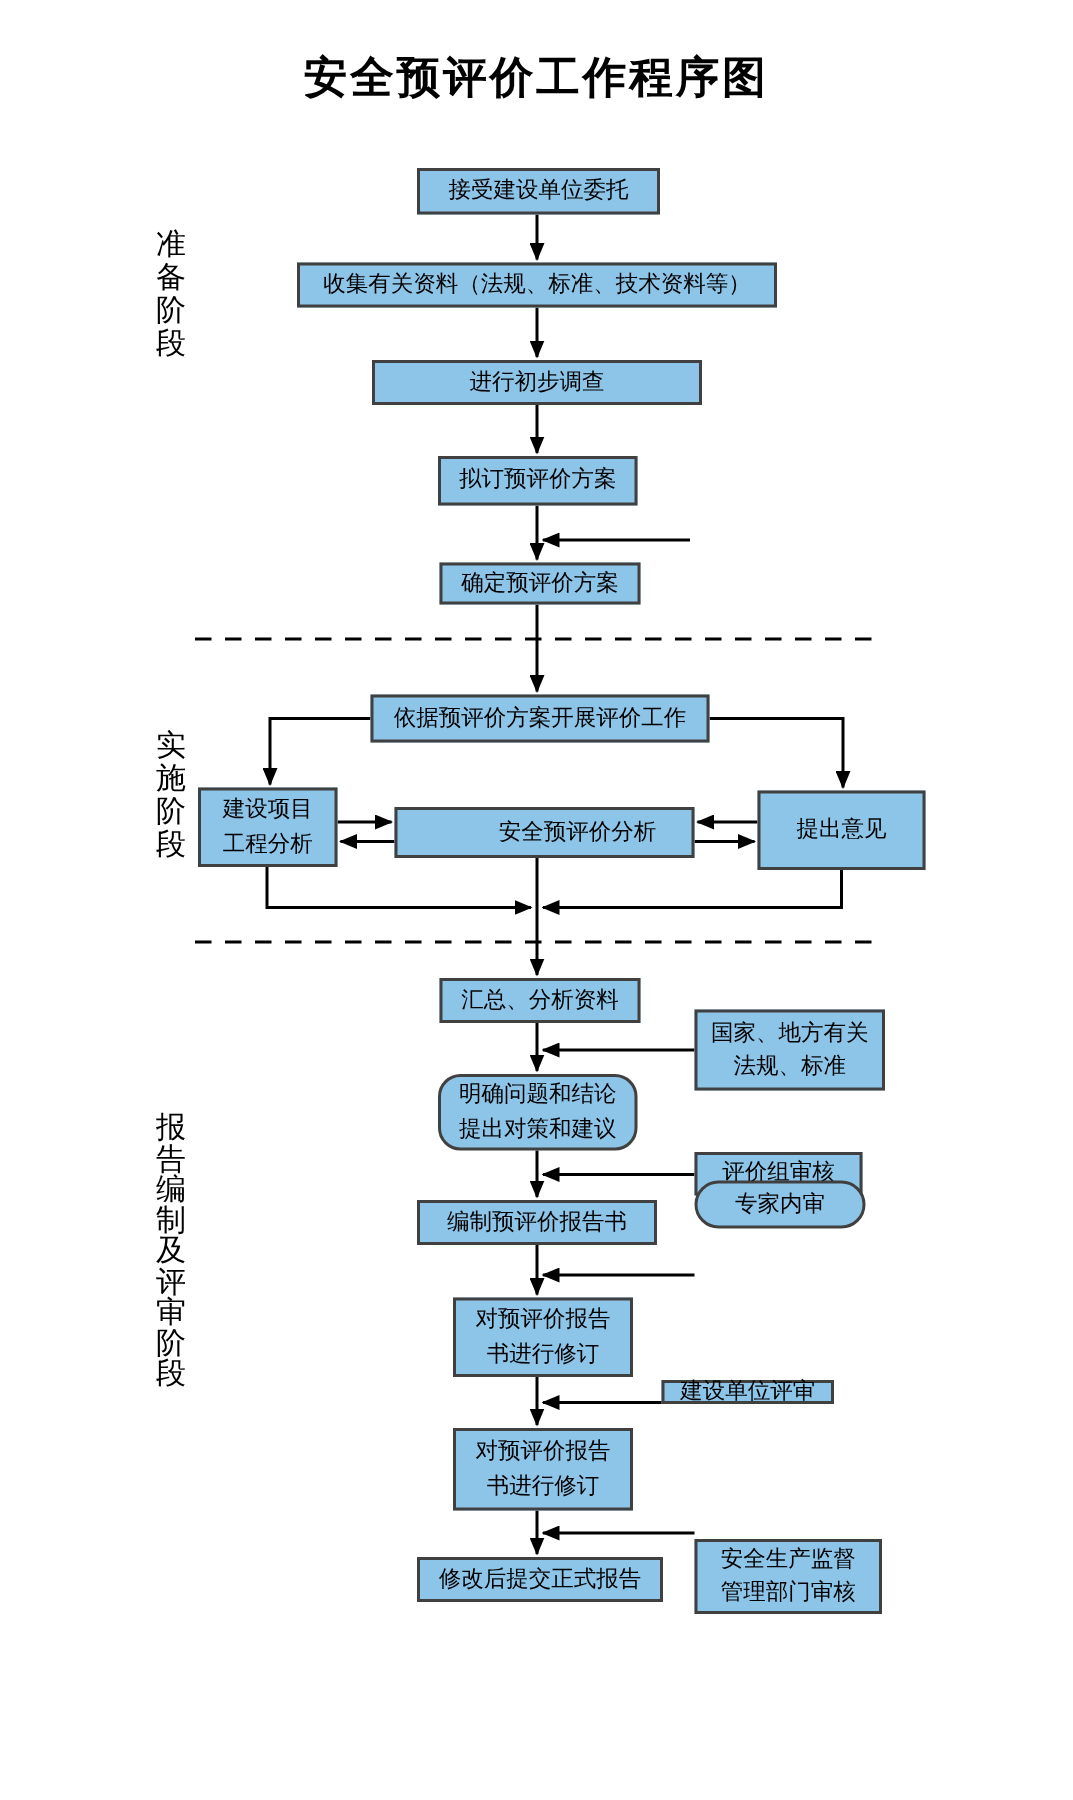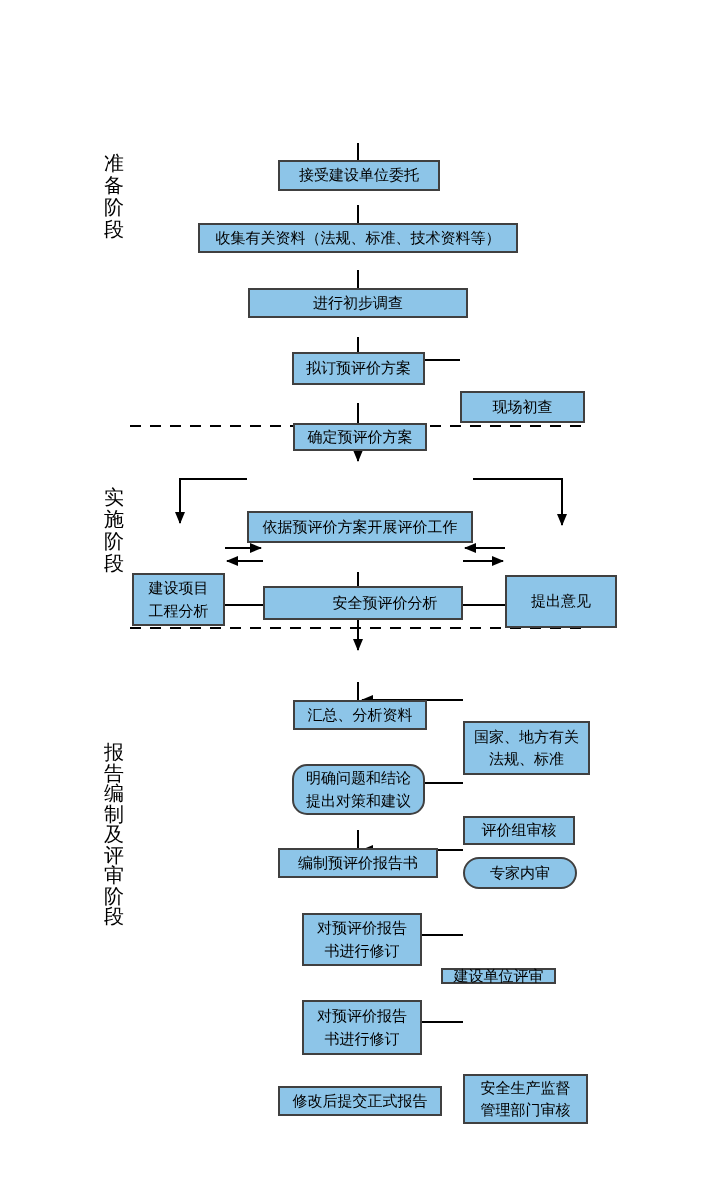--- a/index.html
+++ b/index.html
@@ -29,21 +29,20 @@
     background: var(--box-fill, #8dc5e8);
     border: 2px solid var(--box-border, #404040);
     display: flex;
     align-items: center;
     justify-content: center;
     text-align: center;
     font-size: 15px;
     line-height: 1.5;
     white-space: pre-line;
     color: #000;
-    margin-top: 48px;
   }
   .vlabel {
     position: absolute;
     width: 18px;
     font-size: 20px;
     line-height: 22px;
     text-align: center;
     word-break: break-all;
     white-space: normal;
     color: #000;
@@ -54,20 +53,21 @@
     top: 0; left: 0;
     width: 715px;
     height: 1200px;
   }
 </style>
 </head>
 <body>
 
 <div id="stage">
 
+  <div id="diagram-title">安全预评价工作程序图</div>
 
   <div class="vlabel" style="left:104px; top:152px;">准备阶段</div>
   <div class="vlabel" style="left:104px; top:486px;">实施阶段</div>
   <div class="vlabel tight" style="left:104px; top:742px;">报告编制及评审阶段</div>
 
   <svg id="connector-layer" width="715" height="1200" viewBox="0 0 715 1200" xmlns="http://www.w3.org/2000/svg">
     <defs>
       <marker id="arw" viewBox="0 0 12 10" refX="11" refY="5" markerWidth="12" markerHeight="10" markerUnits="userSpaceOnUse" orient="auto-start-reverse">
         <path d="M0,0 L12,5 L0,10 Z" fill="#000"></path>
       </marker>
@@ -106,37 +106,36 @@
       <line x1="463" y1="850" x2="362" y2="850" marker-end="url(#arw)"></line>
       <line x1="463" y1="935" x2="362" y2="935" marker-end="url(#arw)"></line>
       <line x1="463" y1="1022" x2="362" y2="1022" marker-end="url(#arw)"></line>
     </g>
   </svg>
 
   <div class="box" style="left:278px; top:112px; width:162px; height:31px;">接受建设单位委托</div>
   <div class="box" style="left:198px; top:175px; width:320px; height:30px;">收集有关资料（法规、标准、技术资料等）</div>
   <div class="box" style="left:248px; top:240px; width:220px; height:30px;">进行初步调查</div>
   <div class="box" style="left:292px; top:304px; width:133px; height:33px;">拟订预评价方案</div>
-  <div class="box" style="left:460px; top:343px; width:125px; height:32px;">现场初查</div>
   <div class="box" style="left:293px; top:375px; width:134px; height:28px;">确定预评价方案</div>
 
   <div class="box" style="left:247px; top:463px; width:226px; height:32px;">依据预评价方案开展评价工作</div>
   <div class="box" style="left:132px; top:525px; width:93px; height:53px;">建设项目
 工程分析</div>
   <div class="box" style="left:263px; top:538px; width:200px; height:34px;padding-left:44px;">安全预评价分析</div>
   <div class="box" style="left:505px; top:527px; width:112px; height:53px;">提出意见</div>
 
   <div class="box" style="left:293px; top:652px; width:134px; height:30px;">汇总、分析资料</div>
   <div class="box" style="left:463px; top:673px; width:127px; height:54px;">国家、地方有关
 法规、标准</div>
   <div class="box" style="left:292px; top:716px; width:133px; height:51px;border-radius:15px;">明确问题和结论
 提出对策和建议</div>
   <div class="box" style="left:463px; top:768px; width:112px; height:29px;">评价组审核</div>
   <div class="box" style="left:278px; top:800px; width:160px; height:30px;">编制预评价报告书</div>
-  <div class="box" style="left:463px; top:809px; width:114px; height:32px;border-radius:16px;">专家内审</div>
+  <div class="box" style="left:463px; top:787px; width:114px; height:32px;border-radius:16px;">专家内审</div>
   <div class="box" style="left:302px; top:865px; width:120px; height:53px;">对预评价报告
 书进行修订</div>
   <div class="box" style="left:441px; top:920px; width:115px; height:16px;">建设单位评审</div>
   <div class="box" style="left:302px; top:952px; width:120px; height:55px;">对预评价报告
 书进行修订</div>
   <div class="box" style="left:463px; top:1026px; width:125px; height:50px;">安全生产监督
 管理部门审核</div>
   <div class="box" style="left:278px; top:1038px; width:164px; height:30px;">修改后提交正式报告</div>
 
 </div>

